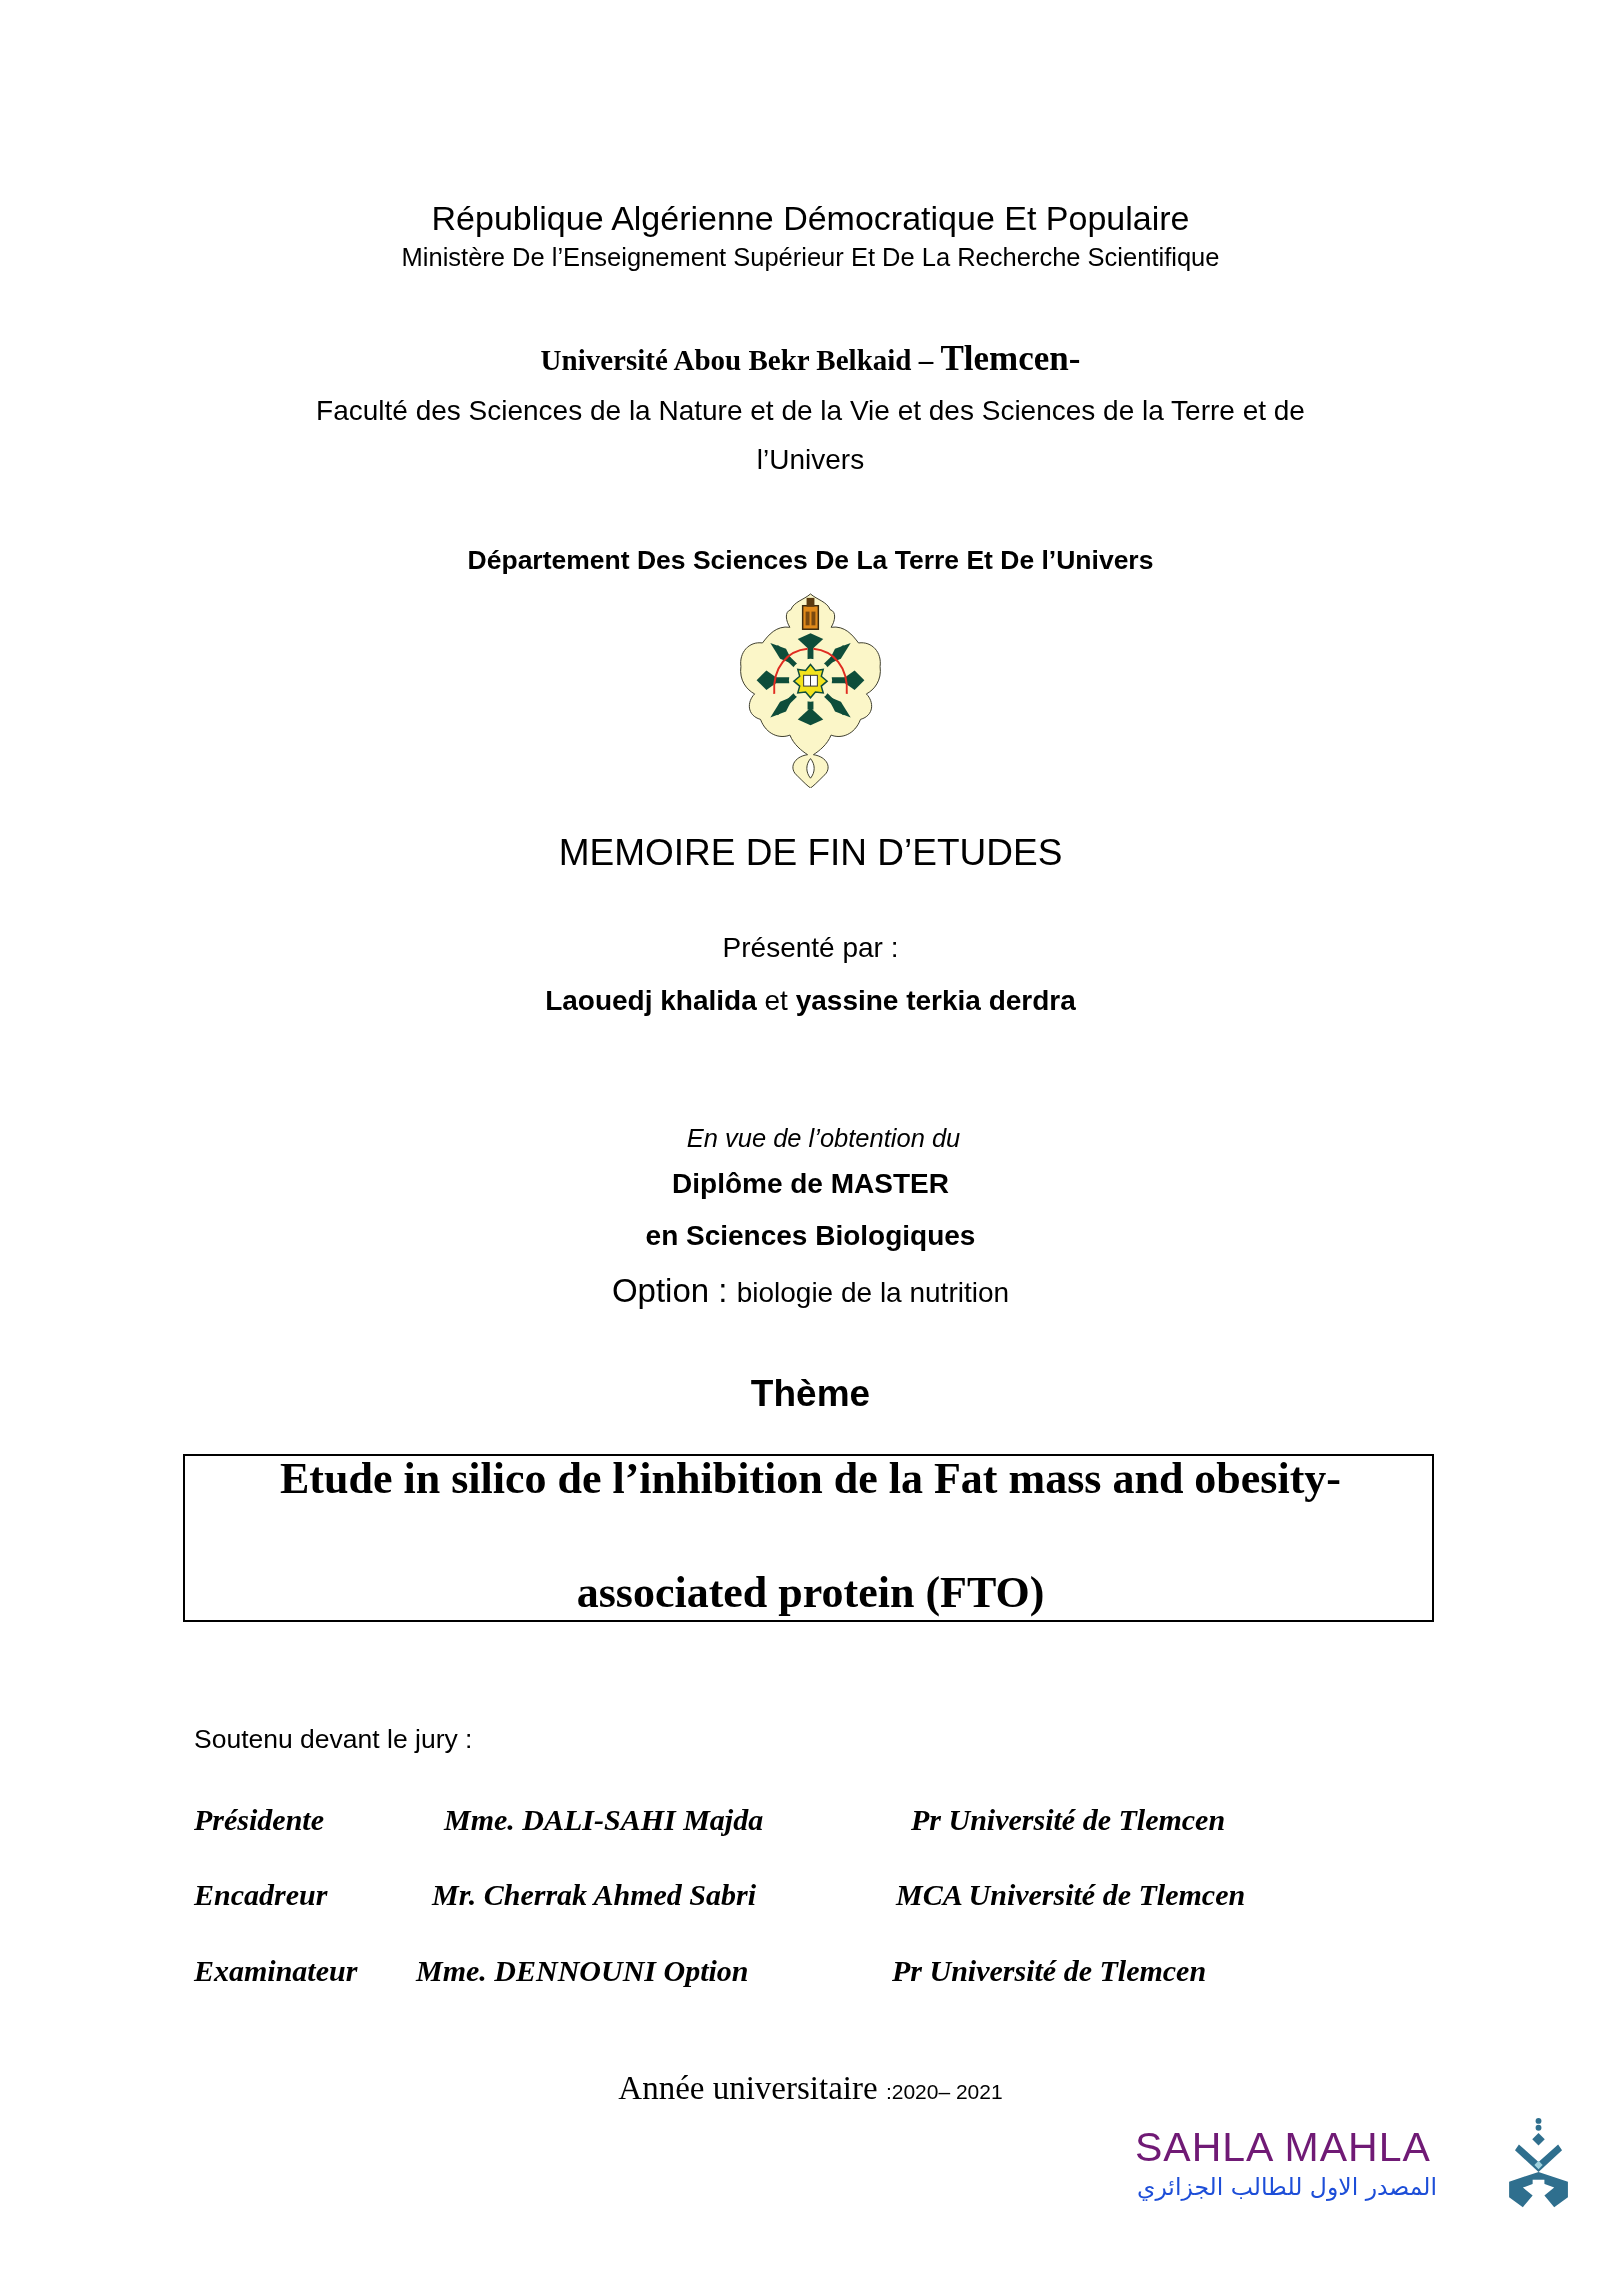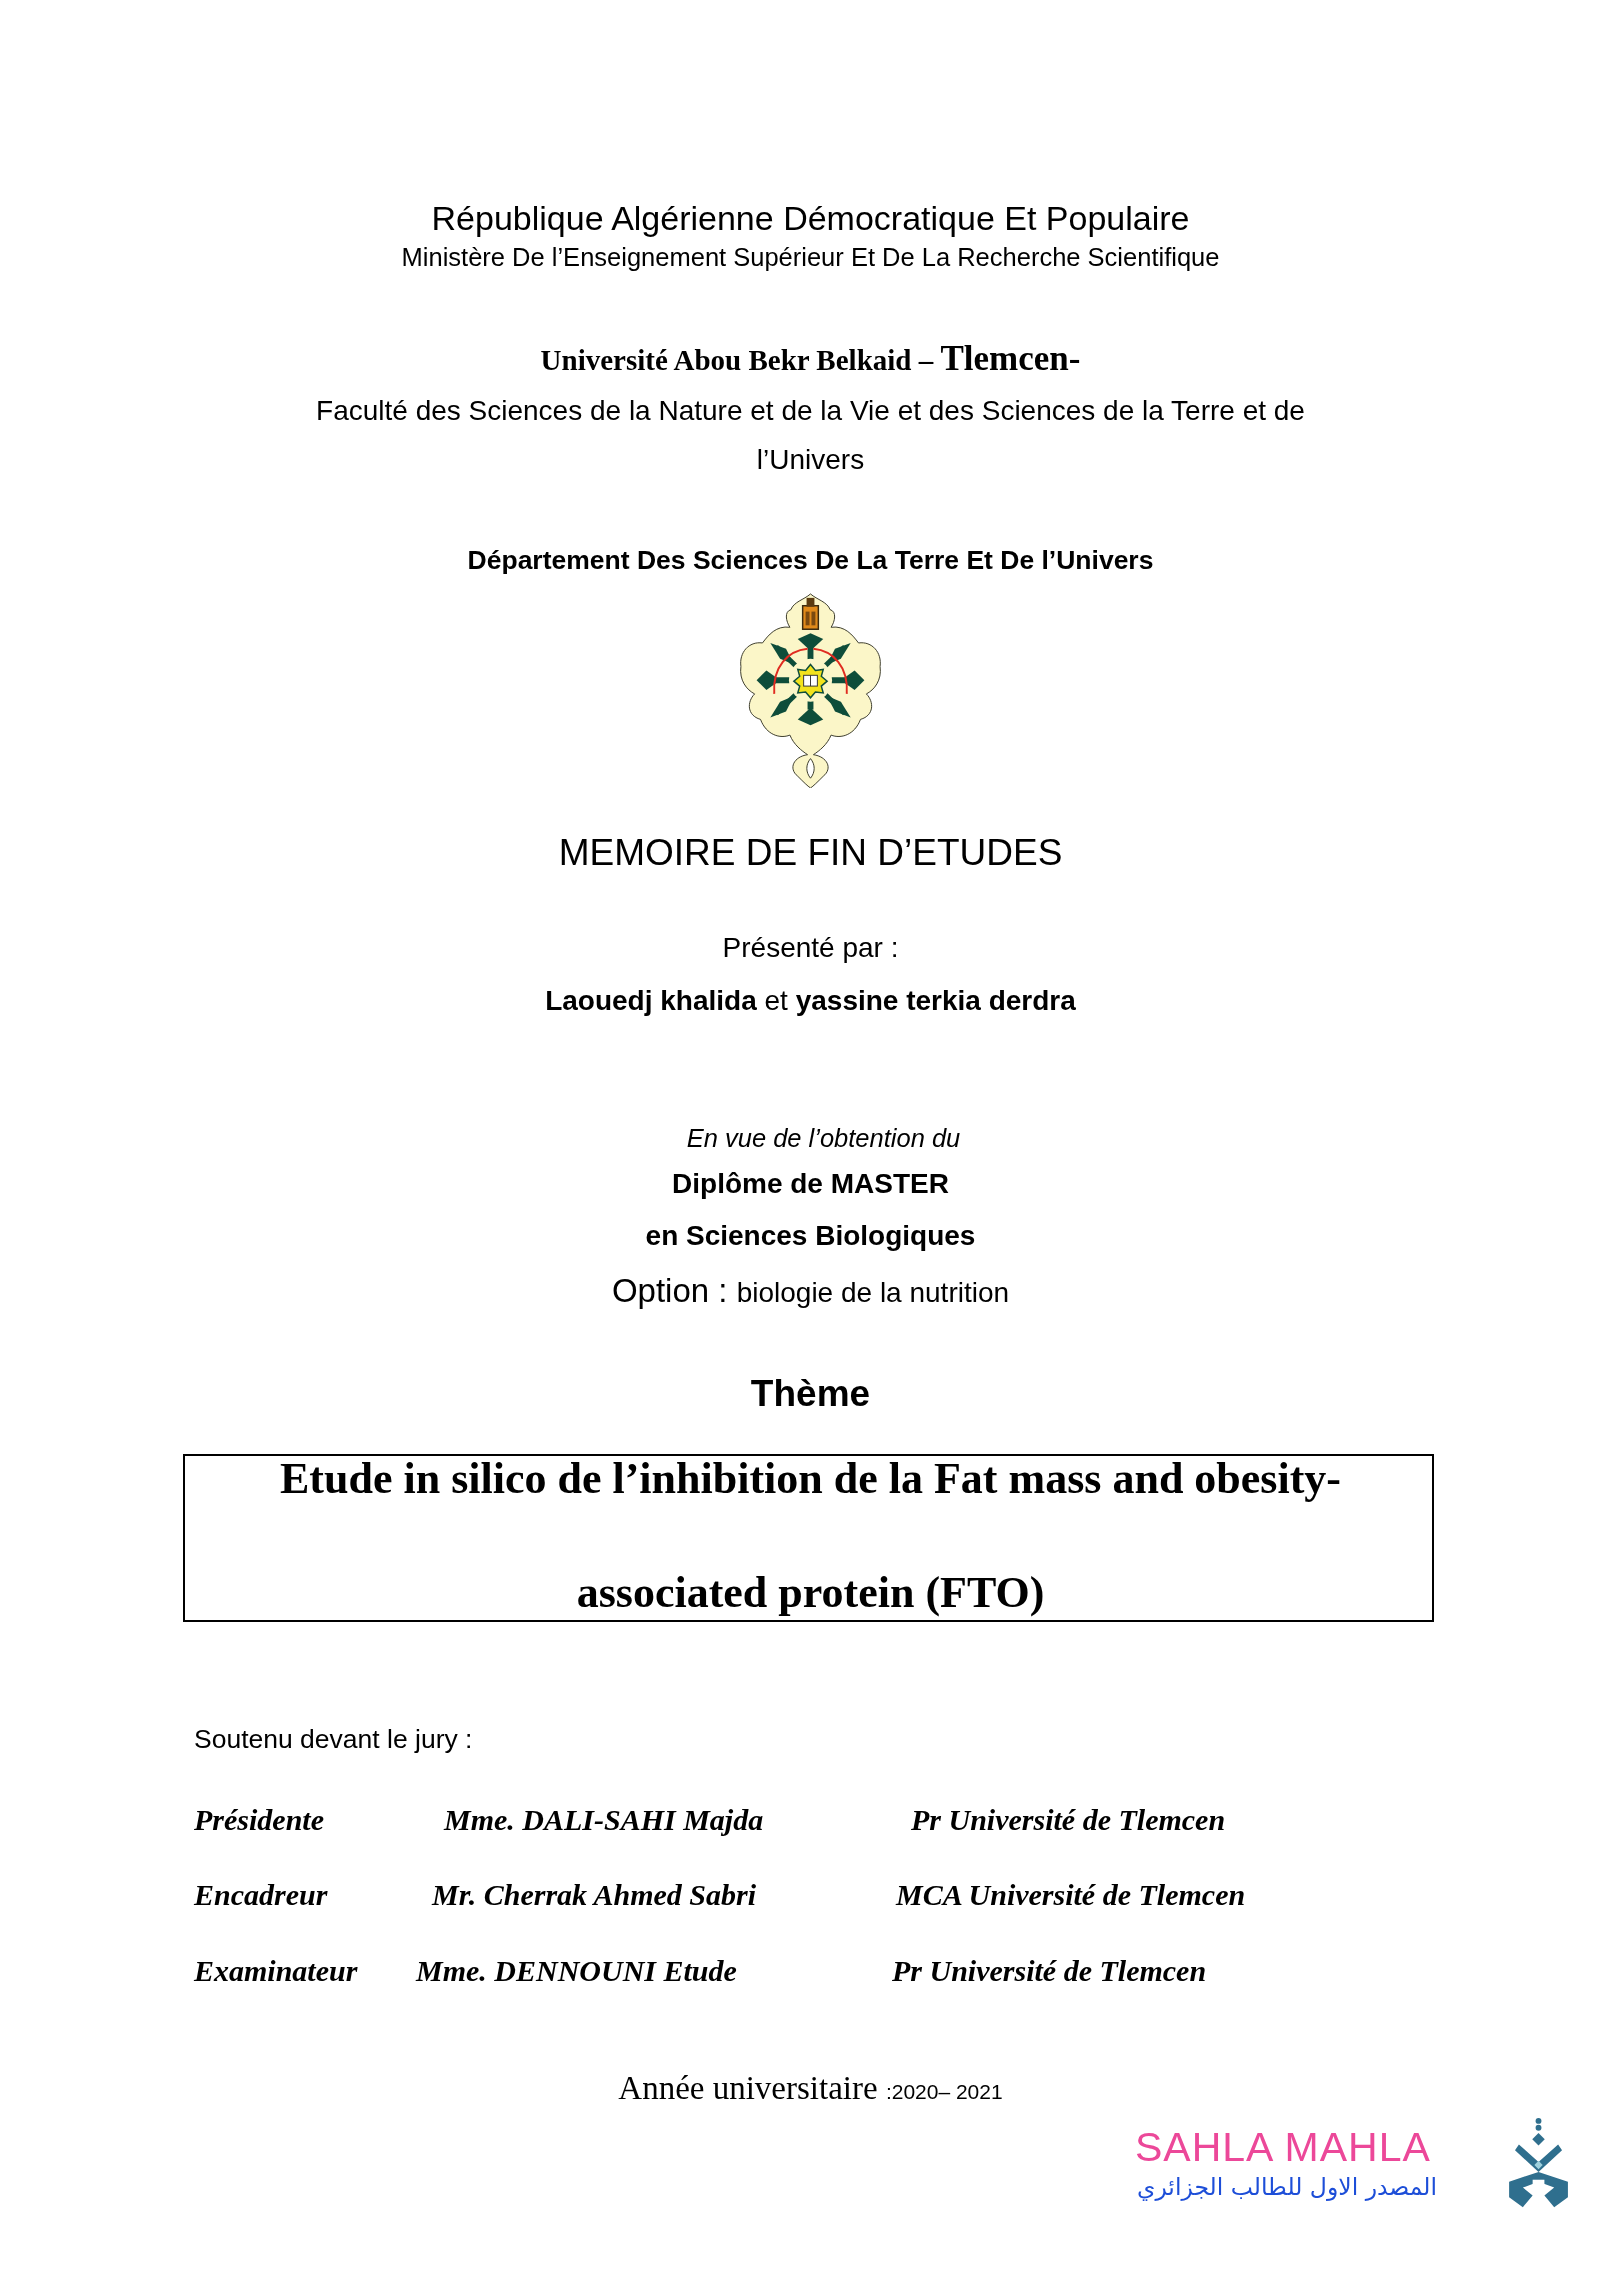--- a/index.html
+++ b/index.html
@@ -95,30 +95,30 @@
   <span class="jury-cell" style="left:444px;">Mme. DALI-SAHI Majda</span>
   <span class="jury-cell" style="left:911px;">Pr Université de Tlemcen</span>
 </div>
 <div class="jury-row" style="top:1875px;">
   <span class="jury-cell" style="left:194px;">Encadreur</span>
   <span class="jury-cell" style="left:432px;">Mr. Cherrak Ahmed Sabri</span>
   <span class="jury-cell" style="left:896px;">MCA Université de Tlemcen</span>
 </div>
 <div class="jury-row" style="top:1951px;">
   <span class="jury-cell" style="left:194px;">Examinateur</span>
-  <span class="jury-cell" style="left:416px;">Mme. DENNOUNI Etude</span>
+  <span class="jury-cell" style="left:416px;">Mme. DENNOUNI Option</span>
   <span class="jury-cell" style="left:892px;">Pr Université de Tlemcen</span>
 </div>
 
 <div class="line serif" style="top:2072px; font-size:33px;">
   <span>Année universitaire </span><span style="font-family:'Liberation Sans', sans-serif; font-size:21px;text-align:right;">:2020– 2021</span>
 </div>
 
 <div class="brand">
-  <div class="brand-text" style="color:#ec4899;">SAHLA MAHLA</div>
+  <div class="brand-text" style="color:#701a75;">SAHLA MAHLA</div>
   <div class="brand-sub" style="color:#1d4ed8;">المصدر الاول للطالب الجزائري</div>
   <div class="brand-icon">
     <svg width="69" height="98" viewBox="0 0 70 100">
       <circle cx="34" cy="4" r="3" fill="#2f6f8e"></circle>
       <circle cx="34" cy="11" r="3" fill="#2f6f8e"></circle>
       <rect x="30" y="18" width="9" height="9" transform="rotate(45 34 22)" fill="#2f6f8e"></rect>
       <path d="M14 28 L34 46 L54 28 L58 34 L34 56 L10 34 Z" fill="#2f6f8e"></path>
       <rect x="31" y="46" width="6" height="6" transform="rotate(45 34 49)" fill="#9fd0dc"></rect>
       <path d="M4 66 L34 56 L64 66 L64 82 L50 92 L40 80 L50 72 L34 66 L18 72 L28 80 L18 92 L4 82 Z" fill="#2f6f8e"></path>
       <rect x="28" y="64" width="12" height="8" fill="#ffffff"></rect>

